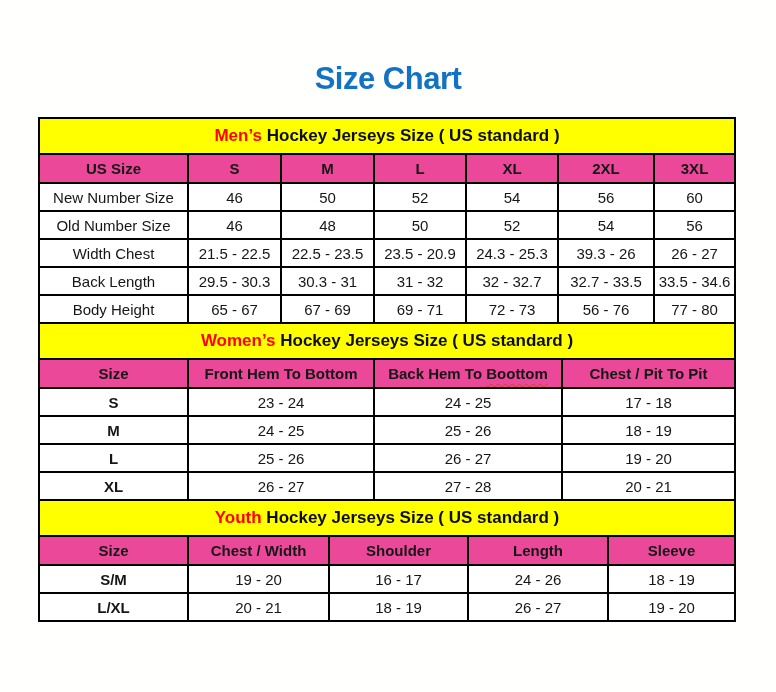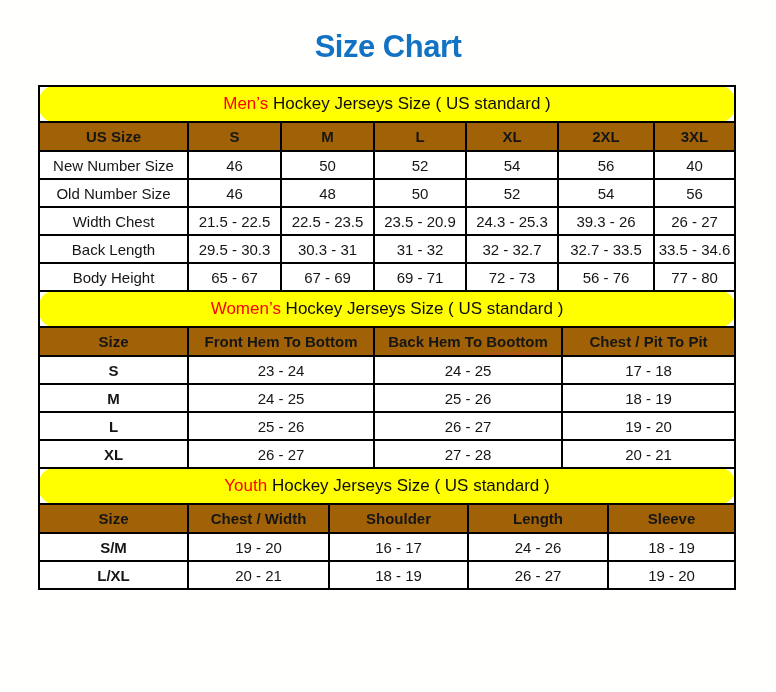--- a/index.html
+++ b/index.html
@@ -12,21 +12,21 @@
   body {
     width: 776px;
     height: 692px;
     background: #fffffe;
     font-family: "Liberation Sans", sans-serif;
     color: var(--ink);
     overflow: hidden;
   }
   .page-title {
     margin: 0;
-    padding-top: 28px;
+    padding-top: 60px;
     padding-bottom: 0;
     text-align: center;
     font-size: 31px;
     line-height: 1.2;
     font-weight: bold;
     letter-spacing: -0.5px;
     color: var(--blue);
   }
   .tables-wrap {
     margin: 20px 0 0 38px;
@@ -44,30 +44,29 @@
     text-align: center;
     vertical-align: middle;
     padding: 0 2px;
     overflow: hidden;
     white-space: nowrap;
   }
   td.banner {
     background: var(--yellow);
     height: 34px;
     font-size: 17px;
-    font-weight: normal;
+    font-weight: bold;
     color: #0d0d0d;
-    border-radius: 15px;
   }
   td.banner .hl { color: var(--red); }
   table.size-table th {
     height: 27px;
     font-size: 15px;
     font-weight: bold;
-    background: #a16207;
+    background: #ec4899;
   }
   td.cell {
     height: 26px;
     font-size: 15px;
     font-weight: normal;
     background: #fff;
   }
   td.cell.label-bold { font-weight: bold; }
   .squiggle {
     text-decoration-line: underline;
@@ -107,21 +106,21 @@
             <th>2XL</th>
             <th>3XL</th>
           </tr>
           <tr>
             <td class="cell">New Number Size</td>
             <td class="cell">46</td>
             <td class="cell">50</td>
             <td class="cell">52</td>
             <td class="cell">54</td>
             <td class="cell">56</td>
-            <td class="cell">40</td>
+            <td class="cell">60</td>
           </tr>
           <tr>
             <td class="cell">Old Number Size</td>
             <td class="cell">46</td>
             <td class="cell">48</td>
             <td class="cell">50</td>
             <td class="cell">52</td>
             <td class="cell">54</td>
             <td class="cell">56</td>
           </tr>

